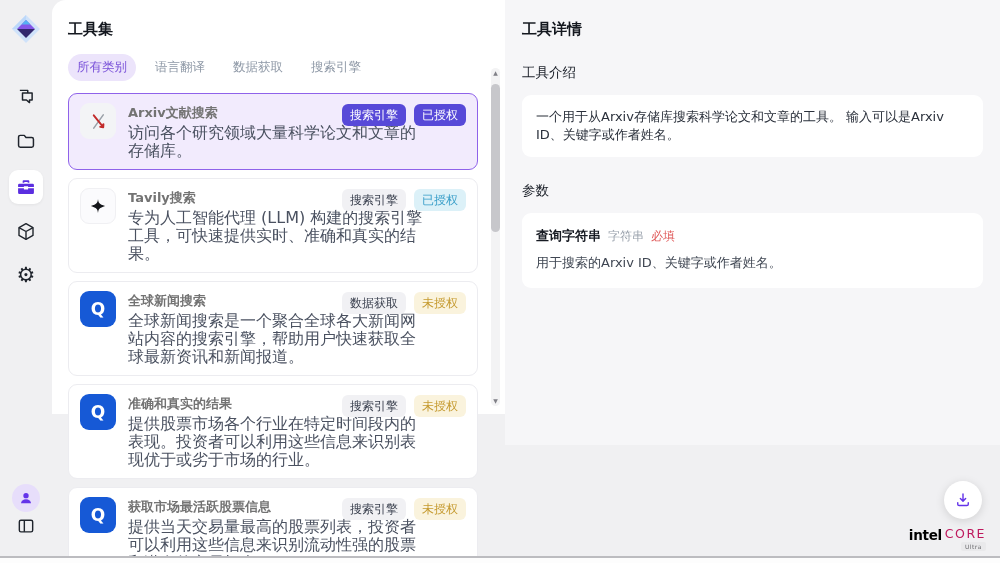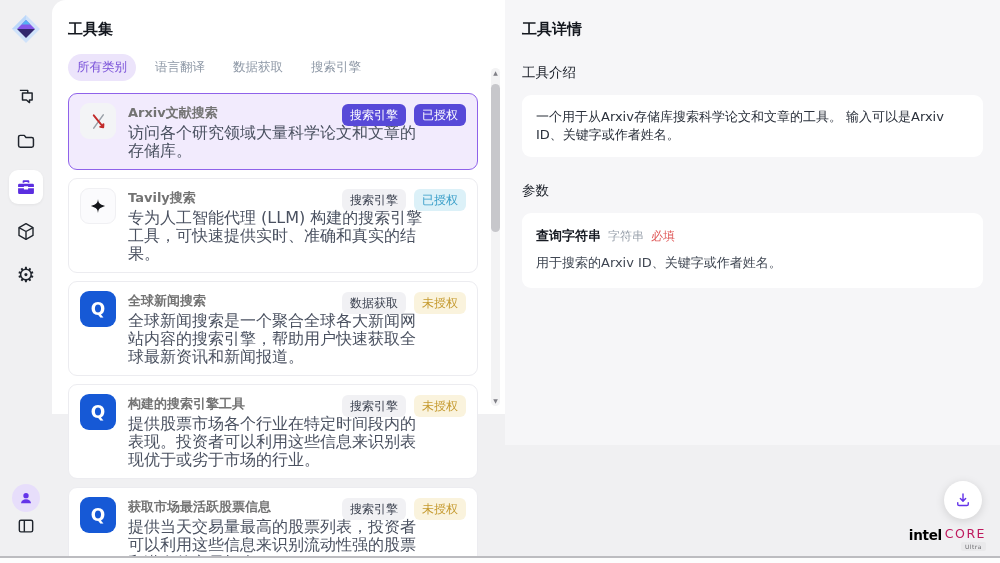--- a/index.html
+++ b/index.html
@@ -188,21 +188,21 @@
       <span class="badge b-amber">未授权</span>
     </div>
   </div>
 
   <div class="card">
     <div class="card-row">
       <div class="card-icon blue">
             <span class="q-glyph">Q</span>
           </div>
       <div class="card-body">
-        <div class="card-title">构建的搜索引擎工具</div>
+        <div class="card-title">准确和真实的结果</div>
         <div class="card-desc">提供股票市场各个行业在特定时间段内的表现。投资者可以利用这些信息来识别表现优于或劣于市场的行业。</div>
       </div>
     </div>
     <div class="card-badges">
       <span class="badge b-gray">搜索引擎</span>
       <span class="badge b-amber">未授权</span>
     </div>
   </div>
 
   <div class="card">

